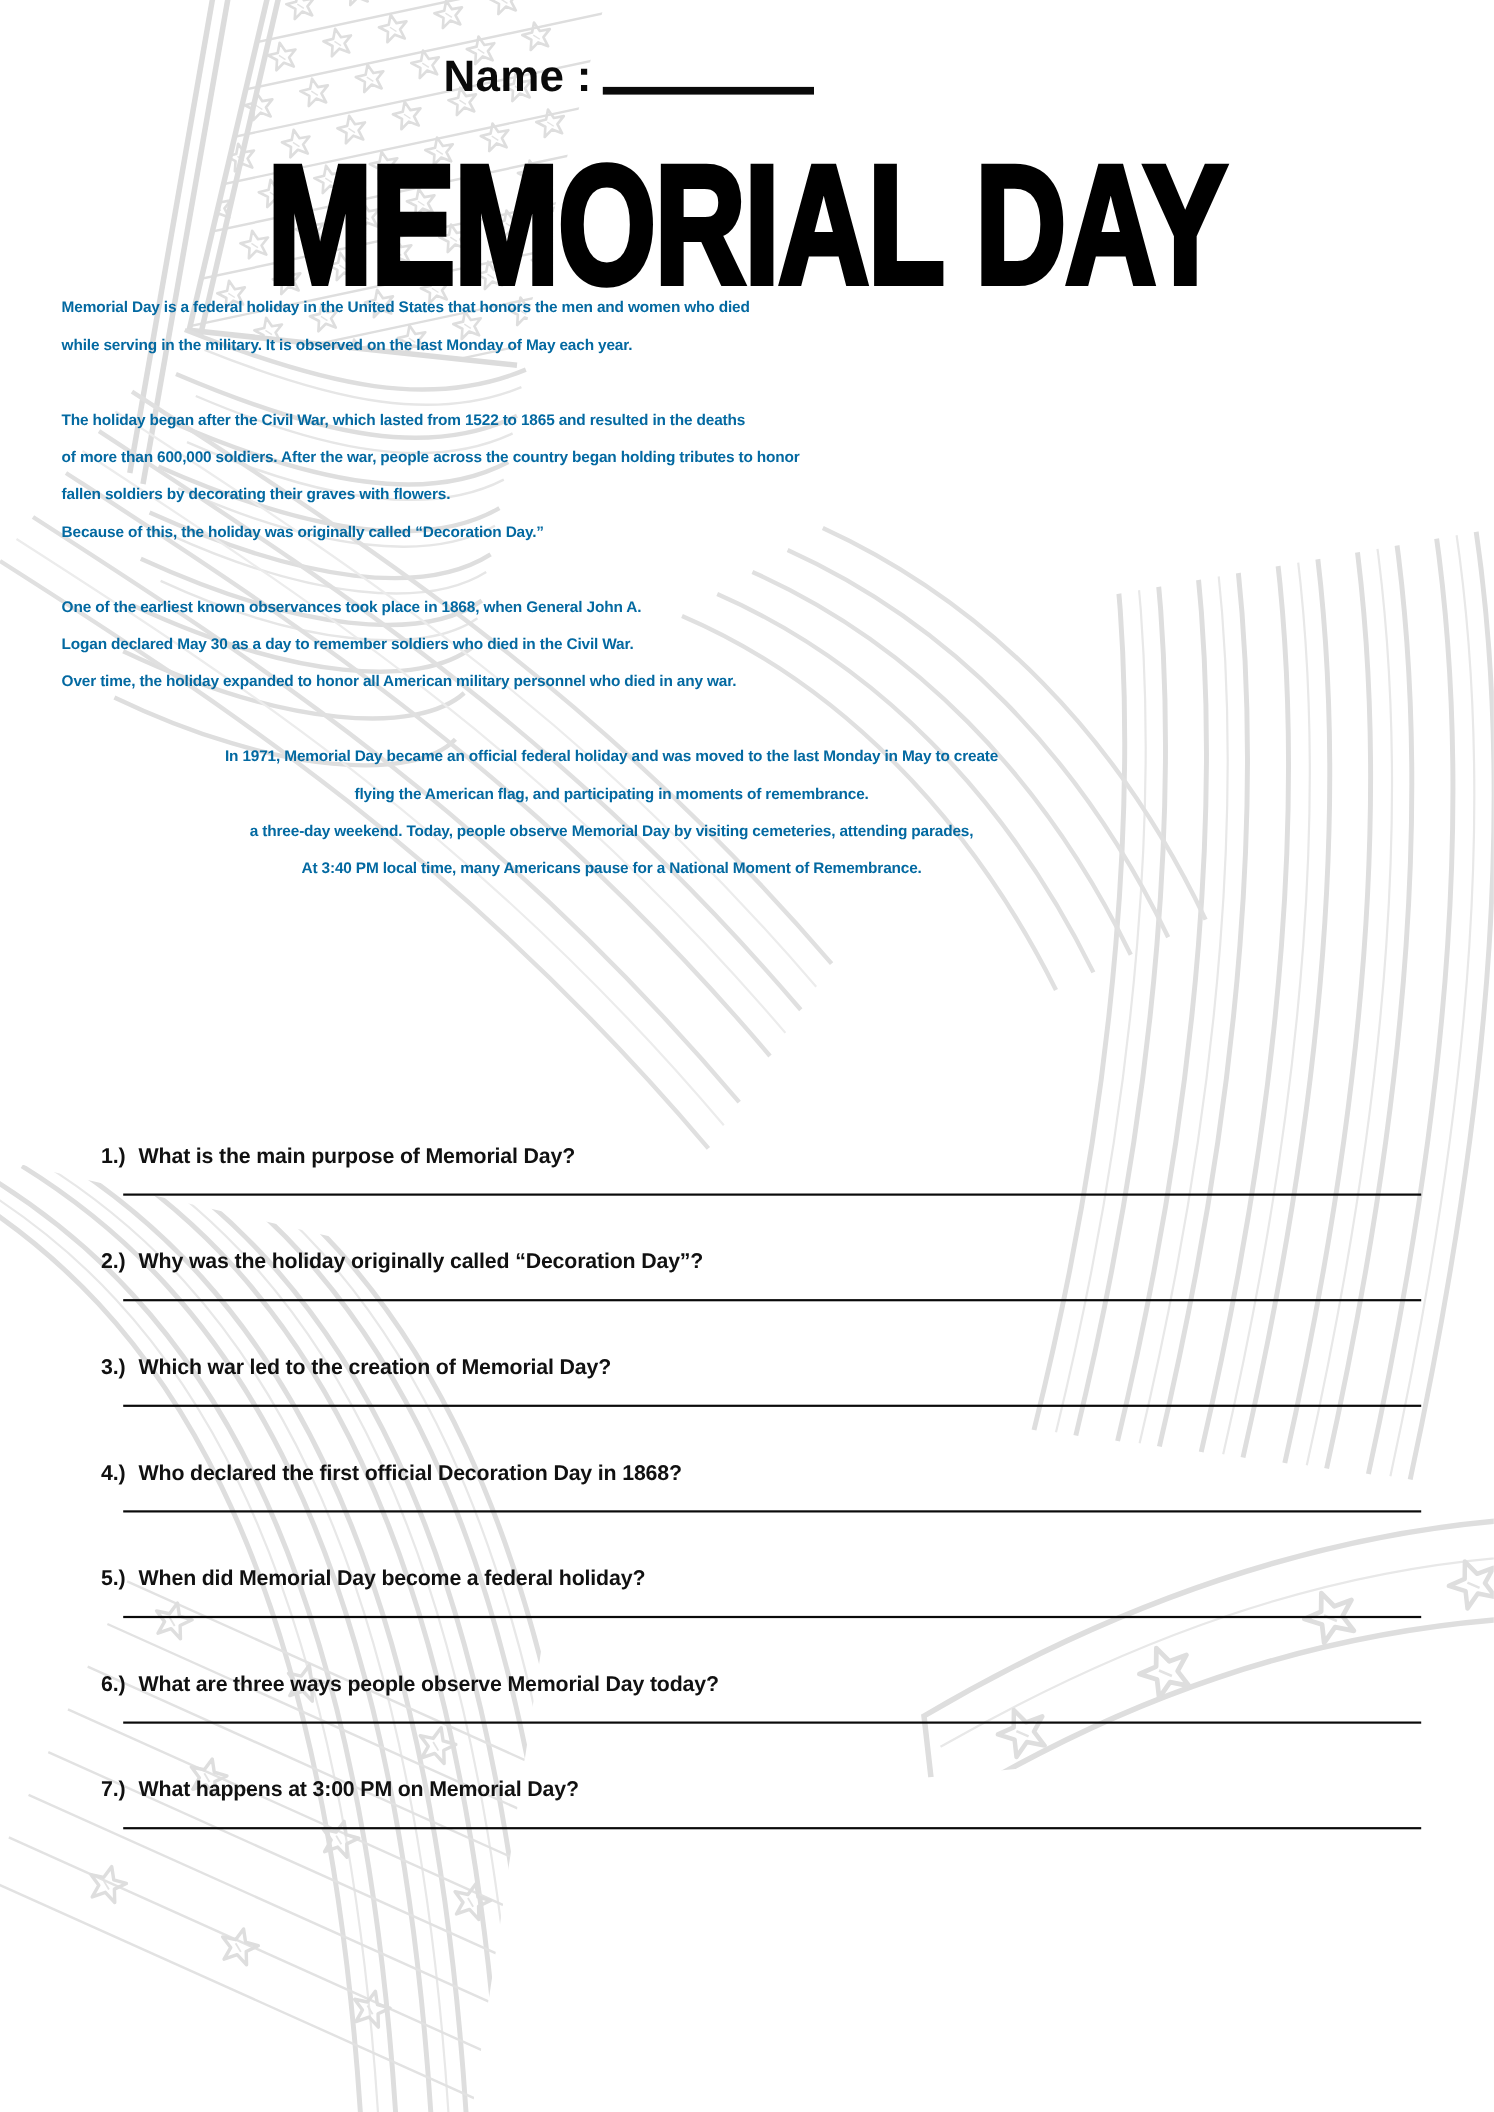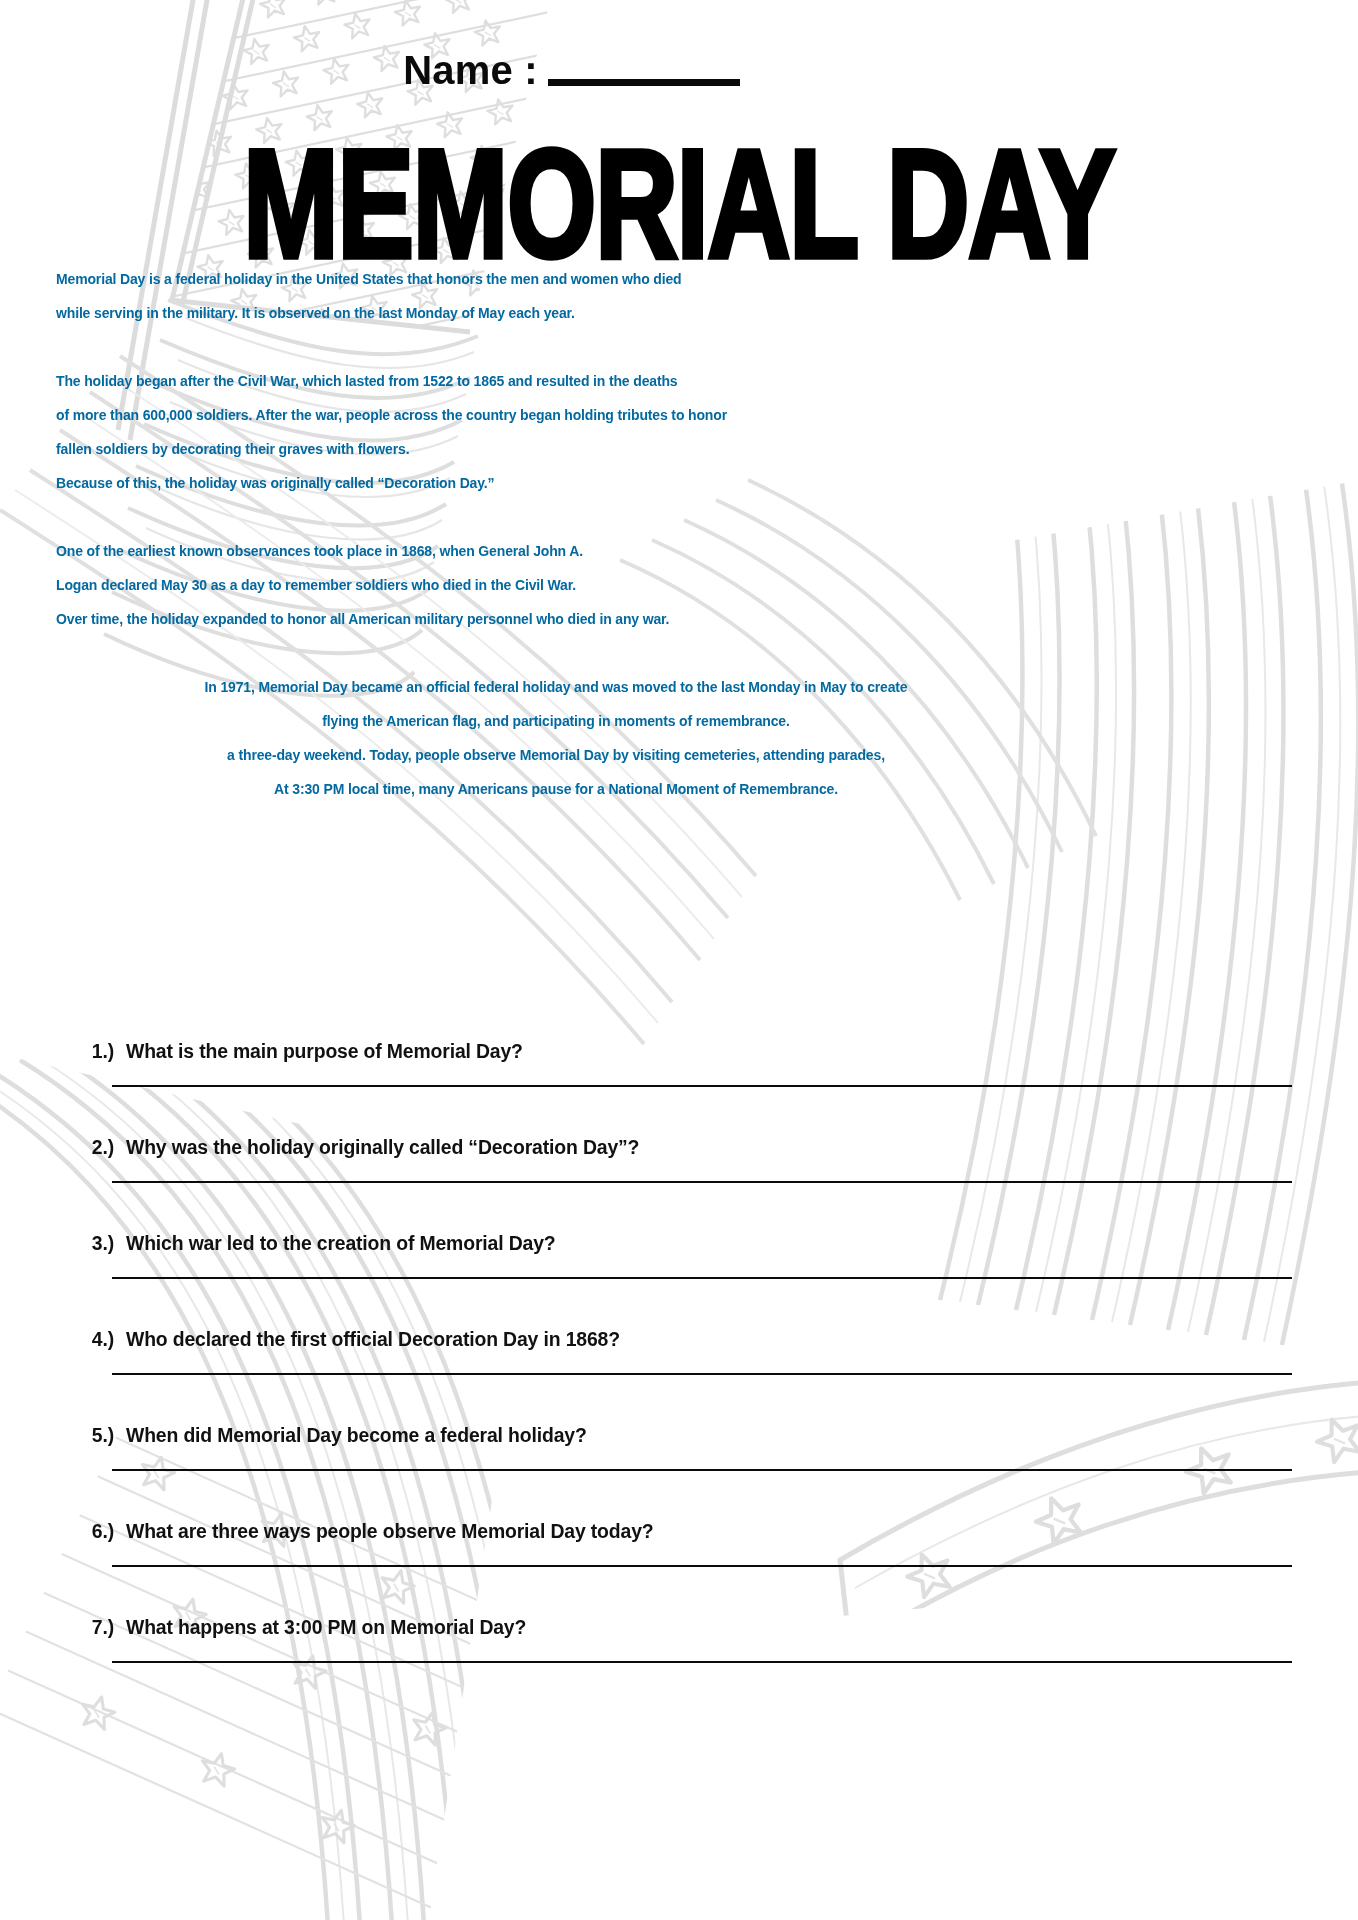--- a/index.html
+++ b/index.html
@@ -409,21 +409,21 @@
       </p>
       <p class="para">
         <span class="ln">One of the earliest known observances took place in 1868, when General John A.</span>
         <span class="ln">Logan declared May 30 as a day to remember soldiers who died in the Civil War.</span>
         <span class="ln">Over time, the holiday expanded to honor all American military personnel who died in any war.</span>
       </p>
       <p class="para">
         <span class="ln">In 1971, Memorial Day became an official federal holiday and was moved to the last Monday in May to create</span>
         <span class="ln">flying the American flag, and participating in moments of remembrance.</span>
         <span class="ln">a three-day weekend. Today, people observe Memorial Day by visiting cemeteries, attending parades,</span>
-        <span class="ln">At 3:30 PM local time, many Americans pause for a National Moment of Remembrance.</span>
+        <span class="ln">At 3:40 PM local time, many Americans pause for a National Moment of Remembrance.</span>
       </p>
     </div>
 
   <div class="questions">
       <div class="q-block">
         <div class="q-row">
           <span class="q-num">1.)</span>
           <span class="q-text">What is the main purpose of Memorial Day?</span>
         </div>
         <div class="answer-rule"></div>

